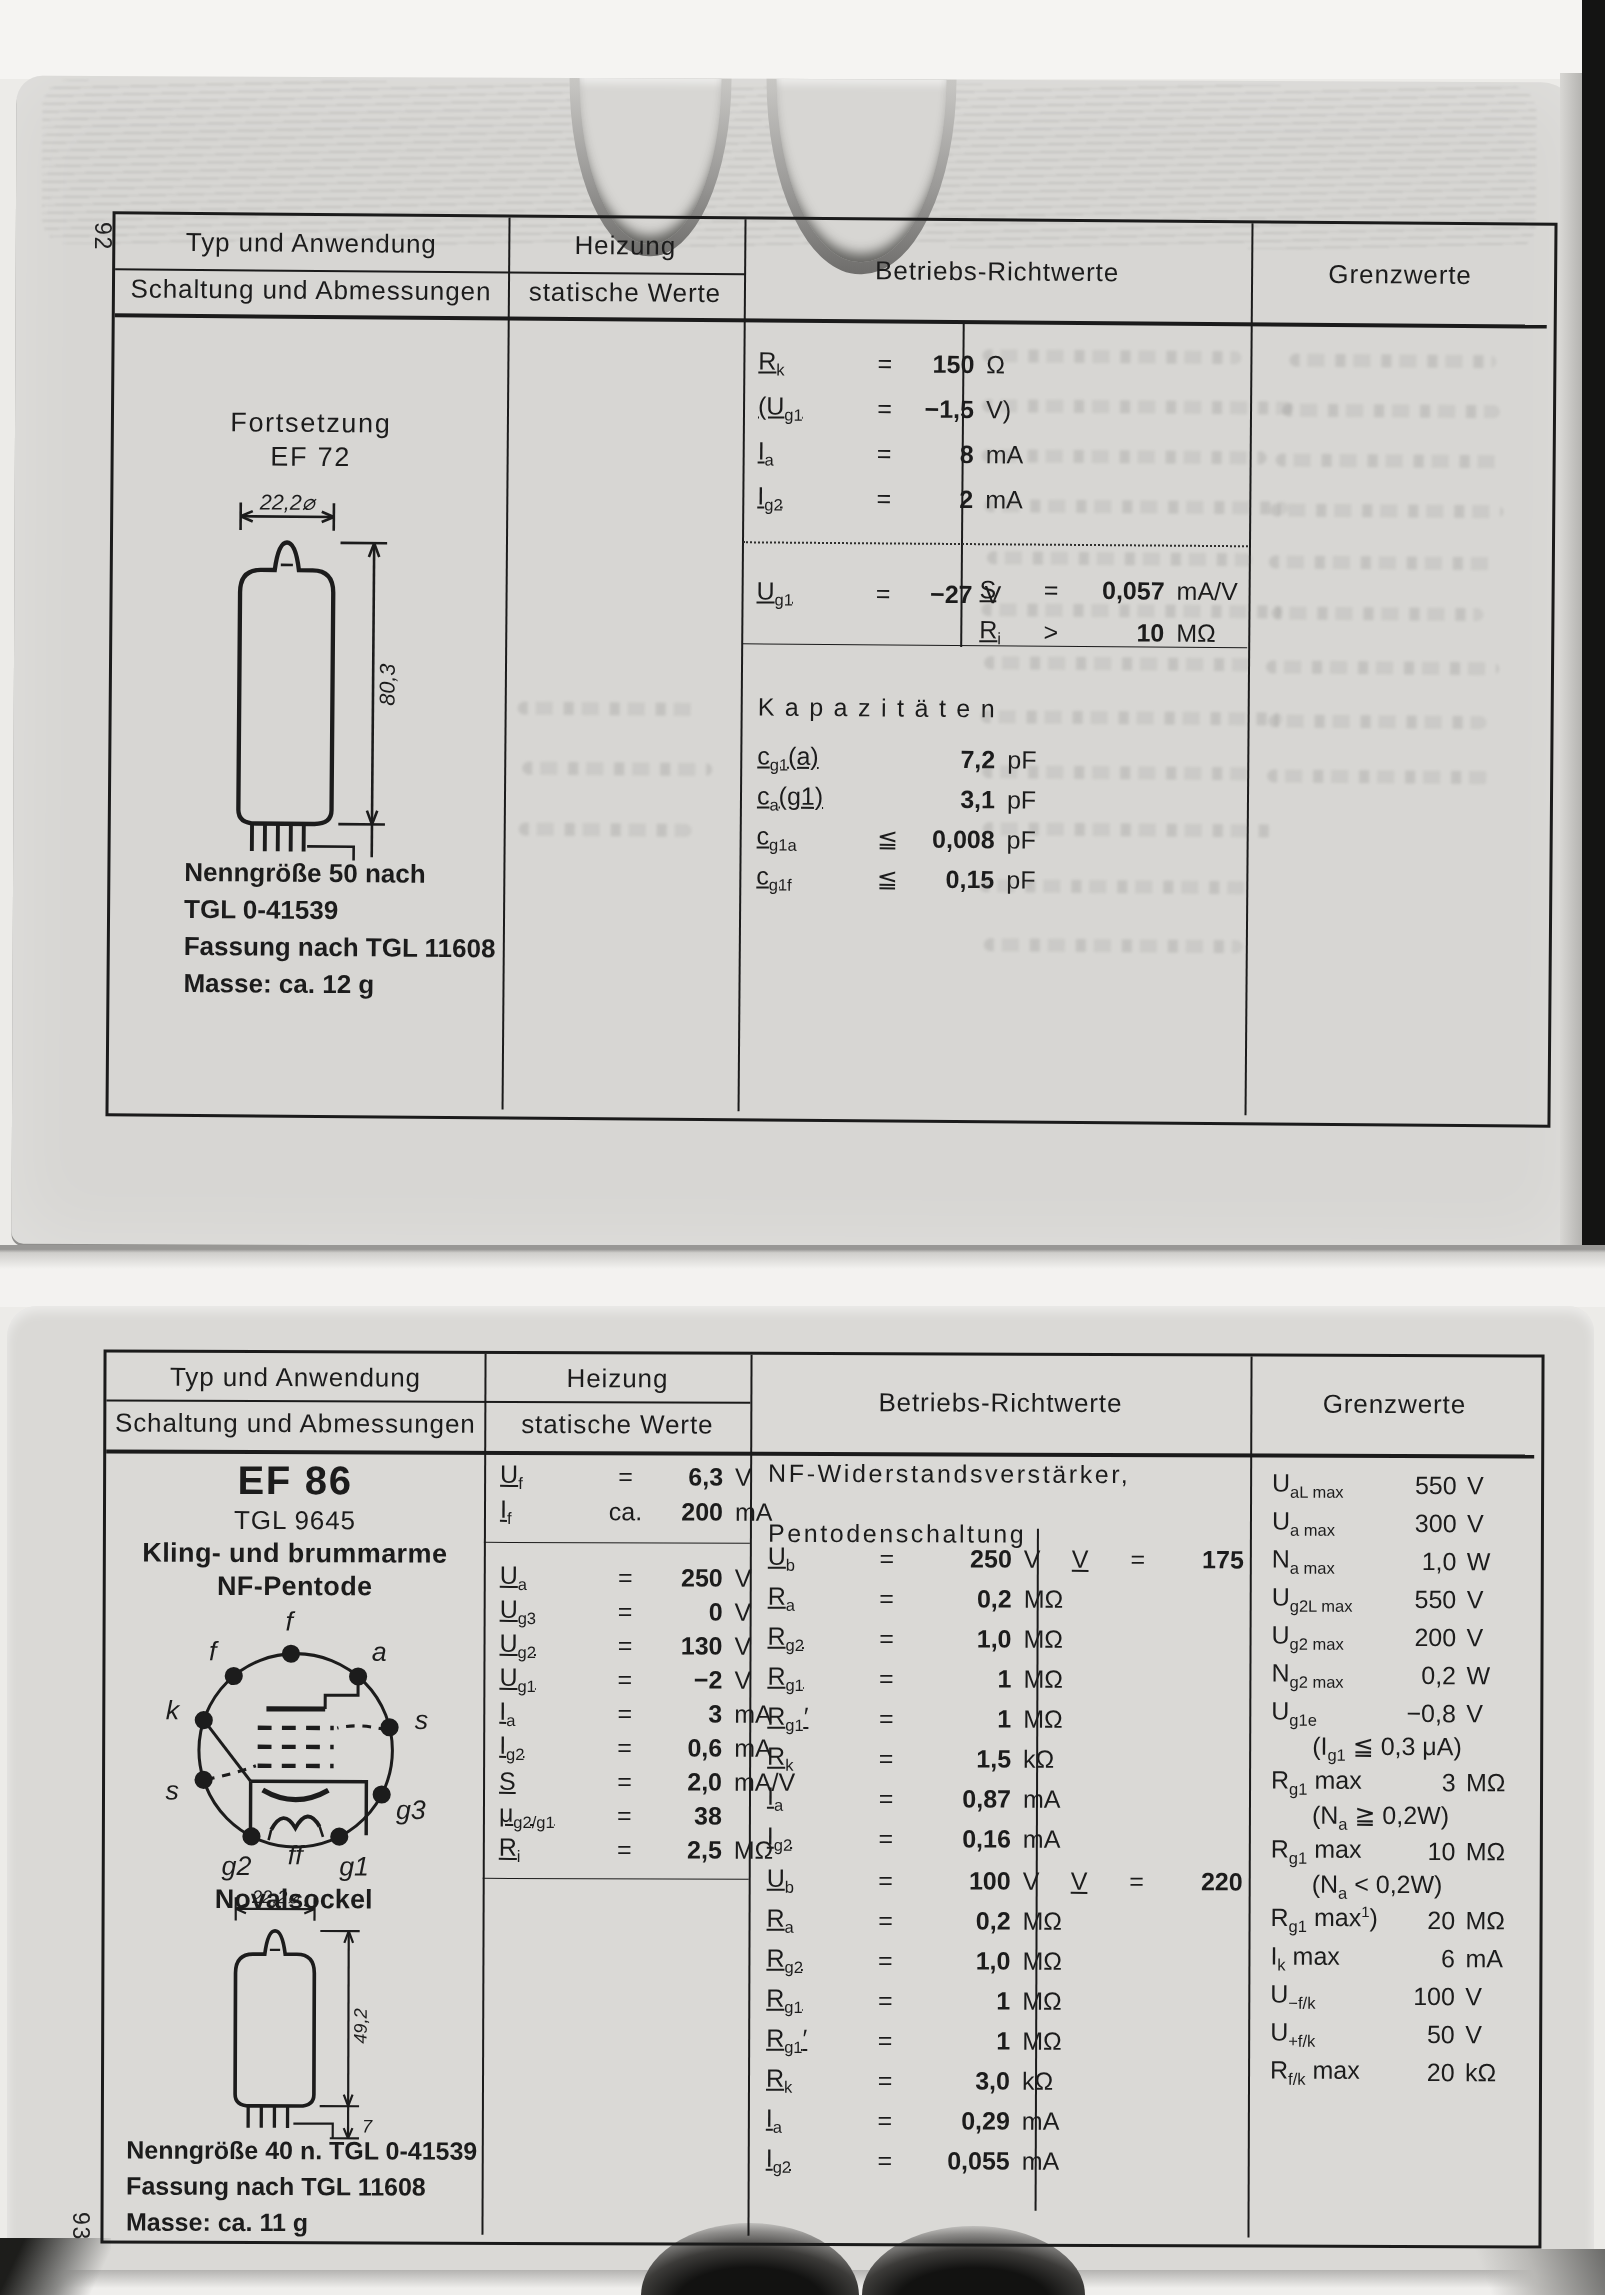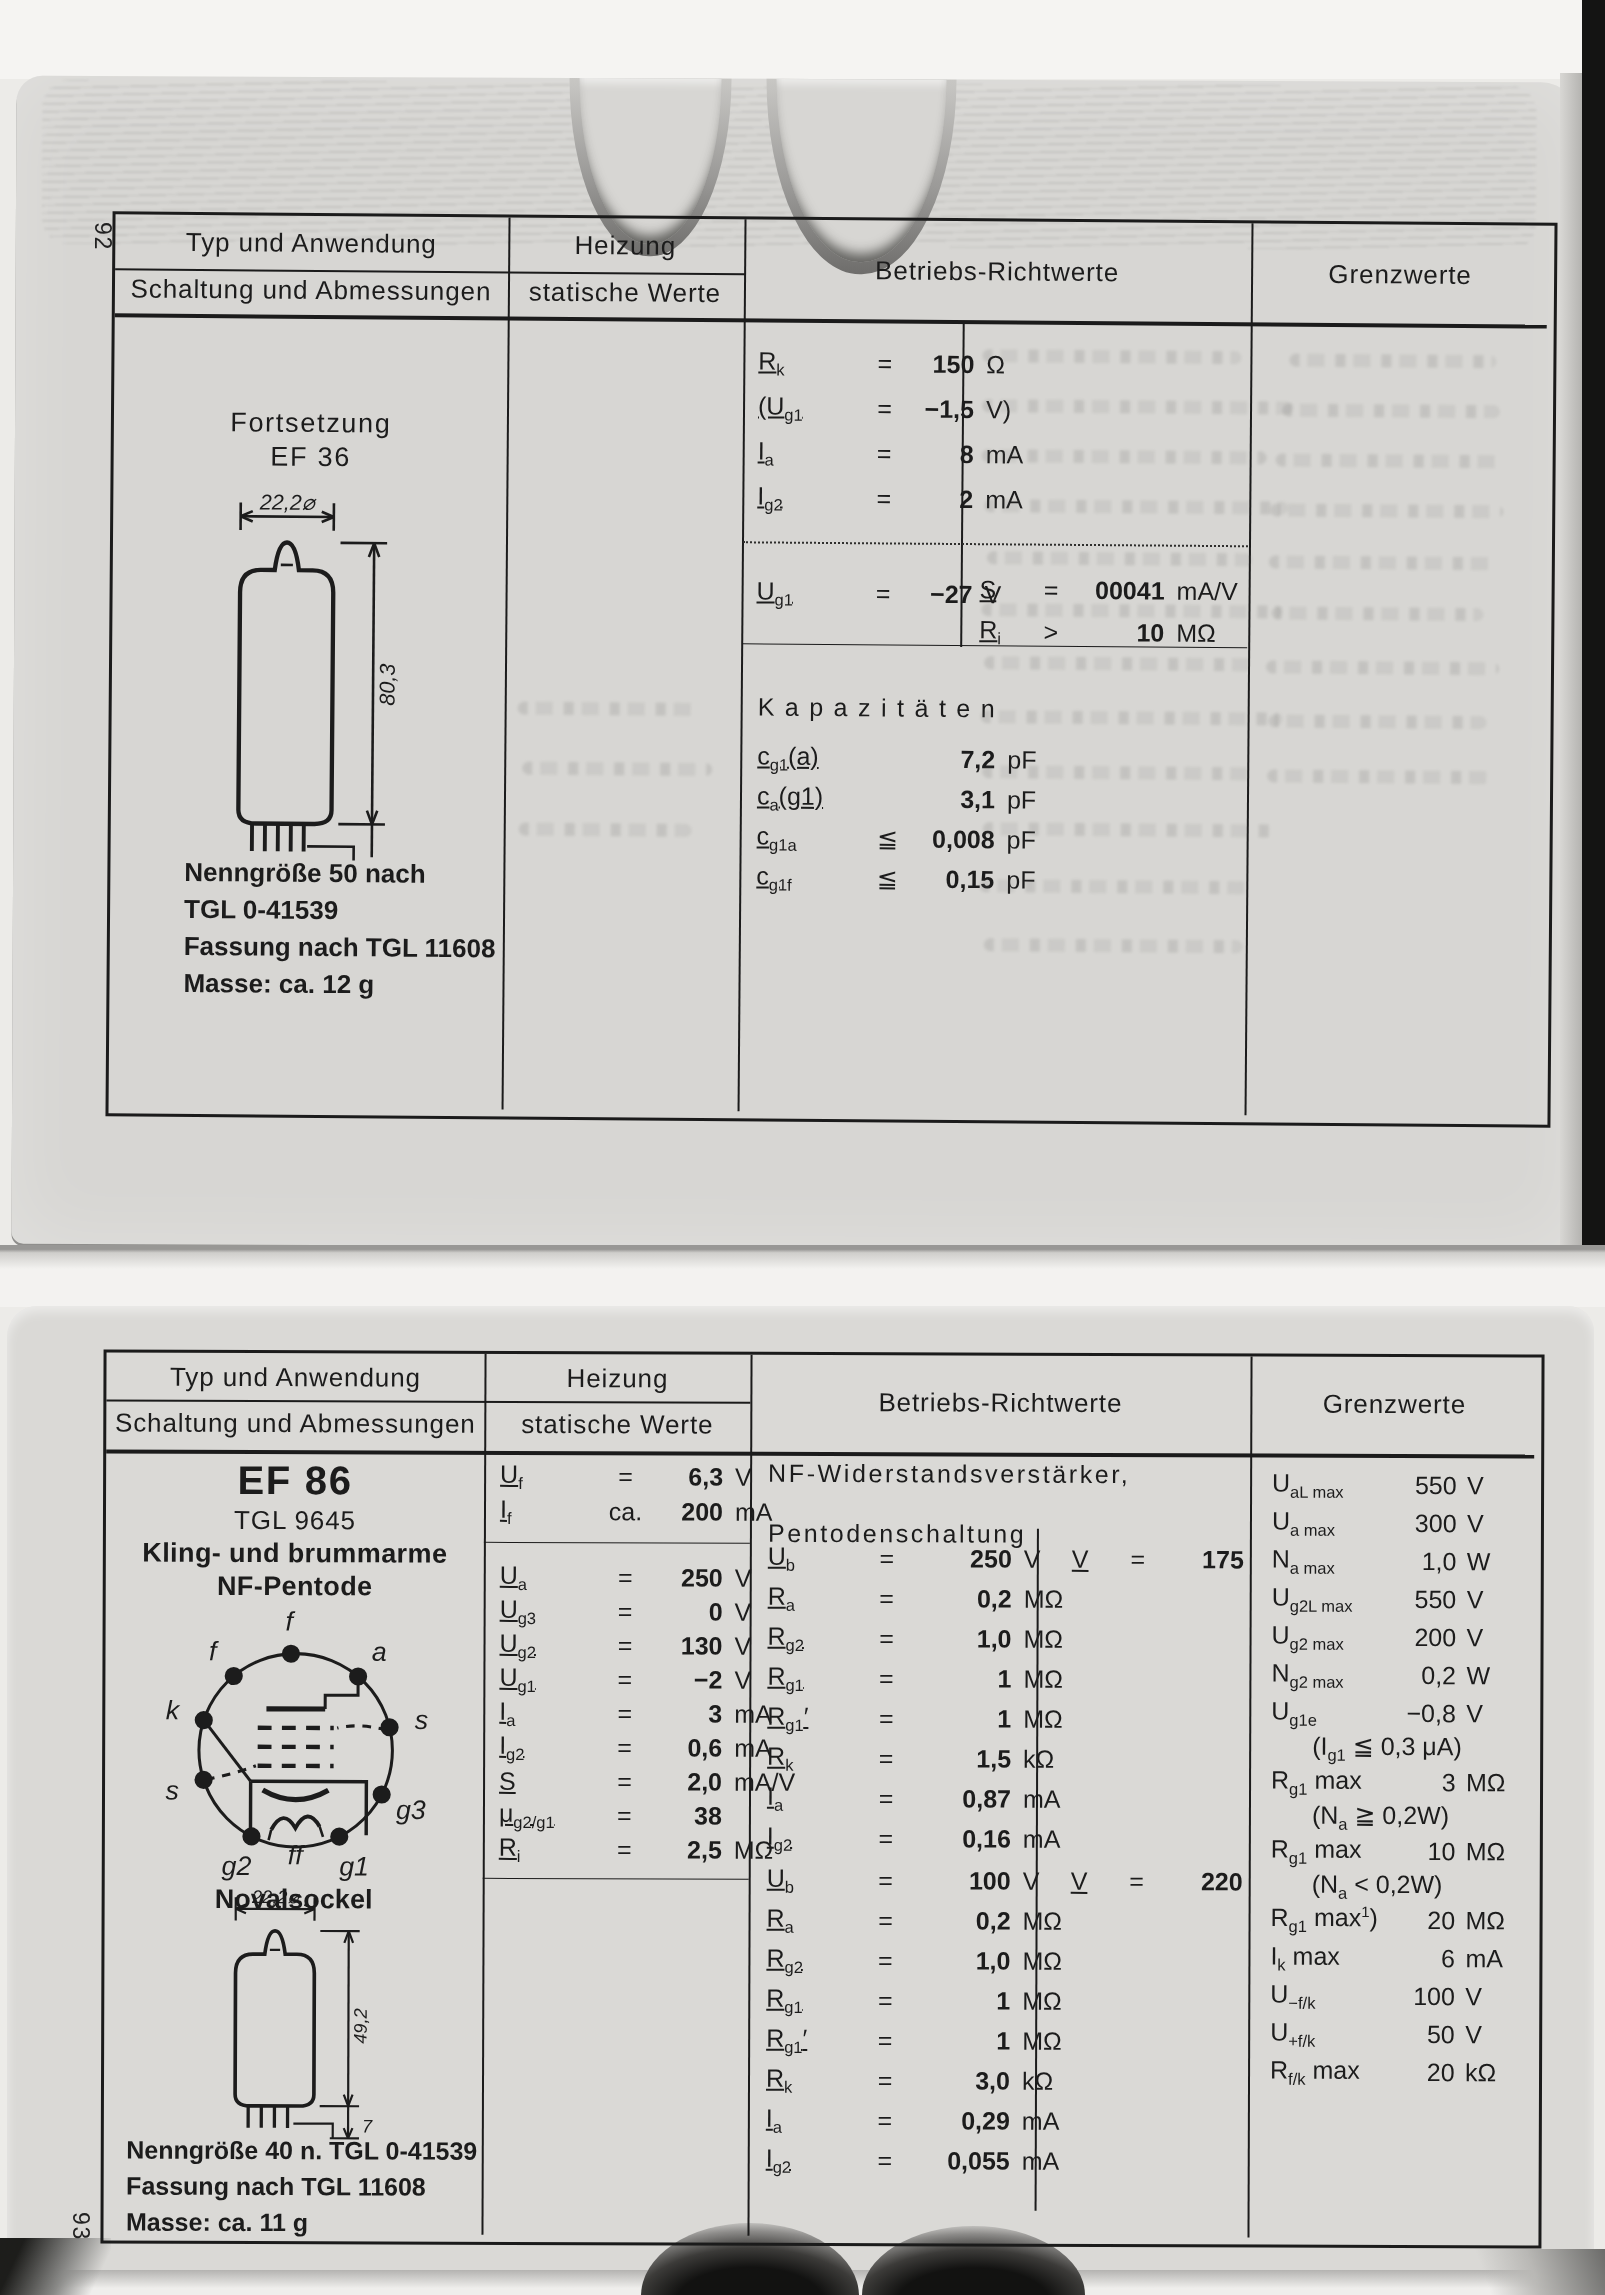--- a/index.html
+++ b/index.html
@@ -128,21 +128,21 @@
   <div class="hline" style="left:630px;top:424px;width:505px;height:0.9px;"></div>
 
   <div class="hdr" style="left:196px;top:12px;">Typ und Anwendung</div>
   <div class="hdr" style="left:196px;top:59px;">Schaltung und Abmessungen</div>
   <div class="hdr" style="left:510px;top:12px;">Heizung</div>
   <div class="hdr" style="left:510px;top:59px;">statische Werte</div>
   <div class="hdr" style="left:882px;top:35px;">Betriebs-Richtwerte</div>
   <div class="hdr" style="left:1285px;top:35px;">Grenzwerte</div>
 
   <div class="ctext" style="left:197px;top:192px;font-size:27px;letter-spacing:1.7px;">Fortsetzung</div>
-  <div class="ctext" style="left:197px;top:226px;font-size:27px;letter-spacing:1.7px;">EF 36</div>
+  <div class="ctext" style="left:197px;top:226px;font-size:27px;letter-spacing:1.7px;">EF 72</div>
 
   <svg class="abs" style="left:67px;top:275px;" width="259" height="371" viewBox="0 0 300 430">
 
     <line class="sketch" x1="70" y1="30" x2="178" y2="30" stroke-width="3"></line>
     <path class="sketch" d="M70,30 l14,-6 M70,30 l14,6 M178,30 l-14,-6 M178,30 l-14,6" stroke-width="3"></path>
     <line class="sketch" x1="70" y1="14" x2="70" y2="46" stroke-width="3"></line>
     <line class="sketch" x1="178" y1="14" x2="178" y2="46" stroke-width="3"></line>
     <text class="dim-label" x="124" y="22" text-anchor="middle">22,2⌀</text>
 
     <path class="sketch" stroke-width="5" d="M70,118 Q70,92 94,92 L110,92 Q114,60 124,60 Q134,60 138,92 L154,92 Q178,92 178,118 L178,370 Q178,386 158,386 L90,386 Q70,386 70,370 Z"></path>
@@ -205,21 +205,21 @@
       <span class="mv">−27</span>
       <span class="mu">V</span>
     </div>
   </div>
 
   <div class="abs rows-ef85s" style="left:867px;top:347px;">
 
       <div class="mrow">
         <span class="ml">S</span>
         <span class="mo">=</span>
-        <span class="mv">00041</span>
+        <span class="mv">0,057</span>
         <span class="mu">mA/V</span>
       </div>
 
       <div class="mrow">
         <span class="ml">R<sub>i</sub></span>
         <span class="mo">&gt;</span>
         <span class="mv">10</span>
         <span class="mu">MΩ</span>
       </div>
     </div>

